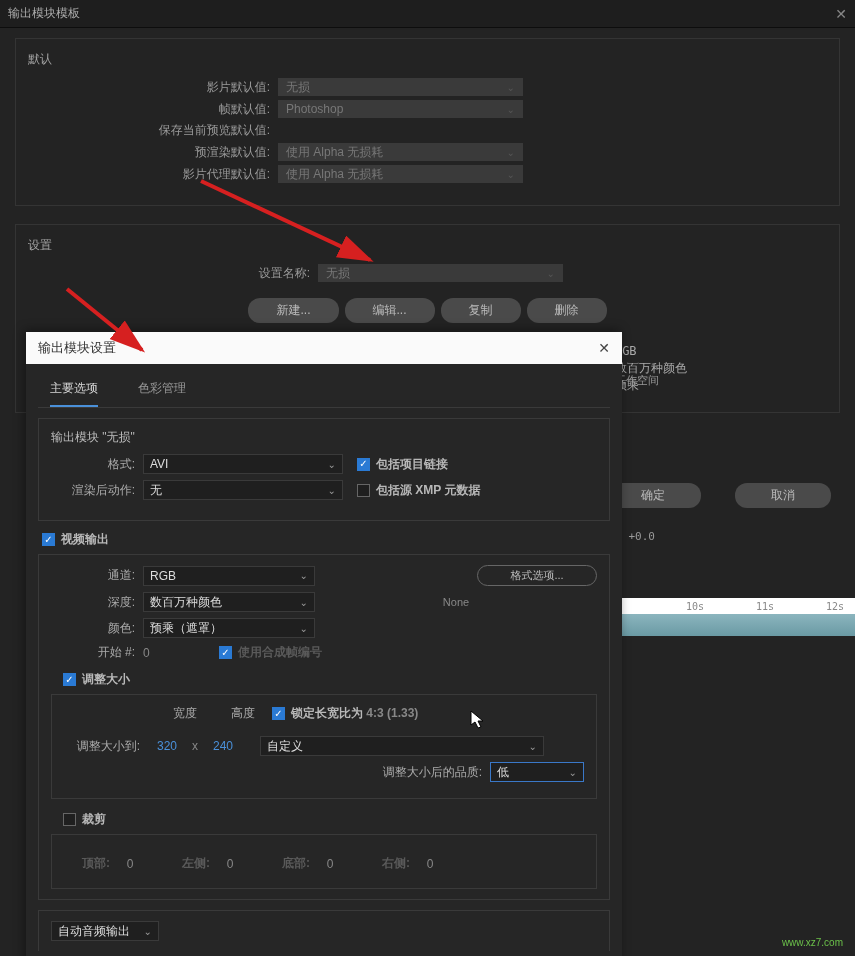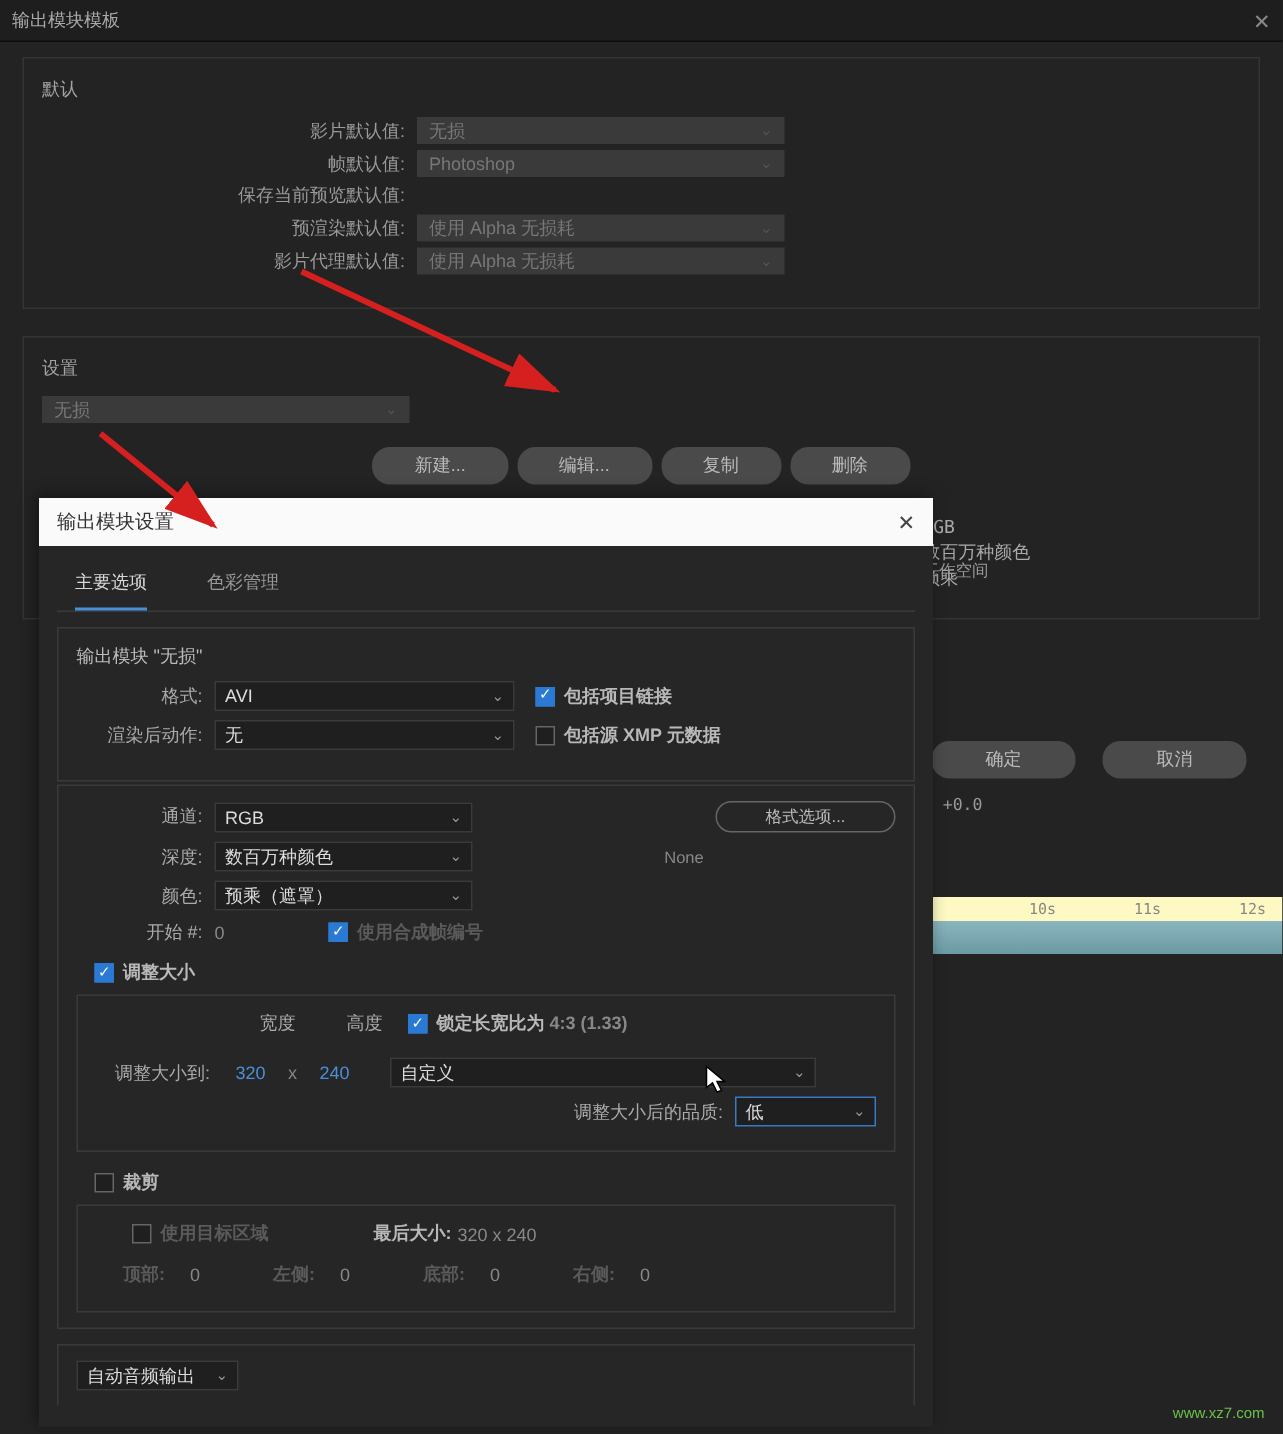--- a/index.html
+++ b/index.html
@@ -104,23 +104,23 @@
 .info-col .info-value {
   color: #aaa;
   font-family: monospace;
   padding-left: 4px;
 }
 
 
 .footer-buttons {
   position: absolute;
   right: 24px;
-  top: 494px;
-  display: flex;
-  gap: 18px;
+  top: 483px;
+  display: flex;
+  gap: 34px;
 }
 .footer-buttons .pill-button {
   padding: 4px 36px;
   background: #4a4a4a;
 }
 
 
 .sub-dialog {
   position: absolute;
   left: 26px;
@@ -255,21 +255,21 @@
   position: absolute;
   pointer-events: none;
   z-index: 100;
 }
 .timeline-ruler {
   position: absolute;
   left: 620px;
   right: 0;
   top: 598px;
   height: 16px;
-  background: #fef9c3;
+  background: #ffffff;
   color: #888;
   font-size: 10px;
   display: flex;
   align-items: center;
   z-index: 0;
 }
 .timeline-ruler span {
   position: absolute;
   font-family: monospace;
 }
@@ -365,20 +365,21 @@
       <div class="dropdown-readonly">
           <span>使用 Alpha 无损耗</span>
         </div>
     </div>
   </div>
 
   <div class="group">
     <div class="group-title">设置</div>
 
     <div class="row">
+      <div class="row-label" style="width:290px">设置名称:</div>
       <div class="dropdown-readonly">
           <span>无损</span>
         </div>
     </div>
 
     <div class="button-row">
       <button class="pill-button">新建...</button>
       <button class="pill-button">编辑...</button>
       <button class="pill-button">复制</button>
       <button class="pill-button">删除</button>
@@ -443,20 +444,24 @@
         <div class="form-label">渲染后动作:</div>
         <div class="select w200">
             <span>无</span>
           </div>
         <div style="width:14px"></div>
         <span class="checkbox"></span>
         <span class="cb-label">包括源 XMP 元数据</span>
       </div>
     </div>
 
+    <div class="form-row" style="margin-top:10px;margin-left:4px">
+      <span class="checkbox checked"></span>
+      <span class="cb-label">视频输出</span>
+    </div>
     <div class="inner-group" style="margin-top:2px;padding-bottom:10px">
       <div class="form-row">
         <div class="form-label">通道:</div>
         <div class="select w172">
             <span>RGB</span>
           </div>
         <div style="flex:1"></div>
         <button class="oval-button" style="width:120px">格式选项...</button>
       </div>
       <div class="form-row">
@@ -514,28 +519,20 @@
             </div>
         </div>
       </div>
 
       <div class="form-row" style="margin-top:12px">
         <div style="width:12px"></div>
         <span class="checkbox"></span>
         <span class="cb-label">裁剪</span>
       </div>
       <div style="border:1px solid #3a3a3a;padding:10px 12px;margin-top:2px">
-        <div class="form-row">
-          <div style="width:24px"></div>
-          <span class="checkbox"></span>
-          <span class="cb-label disabled">使用目标区域</span>
-          <div style="width:70px"></div>
-          <span class="cb-label">最后大小:</span>
-          <span class="gray-val" style="margin-left:4px">320 x 240</span>
-        </div>
         <div class="form-row" style="margin-top:10px">
           <span class="cb-label disabled" style="width:46px;text-align:right">顶部:</span>
           <span class="gray-val" style="width:40px;text-align:center">0</span>
           <span class="cb-label disabled" style="width:60px;text-align:right">左侧:</span>
           <span class="gray-val" style="width:40px;text-align:center">0</span>
           <span class="cb-label disabled" style="width:60px;text-align:right">底部:</span>
           <span class="gray-val" style="width:40px;text-align:center">0</span>
           <span class="cb-label disabled" style="width:60px;text-align:right">右侧:</span>
           <span class="gray-val" style="width:40px;text-align:center">0</span>
         </div>

